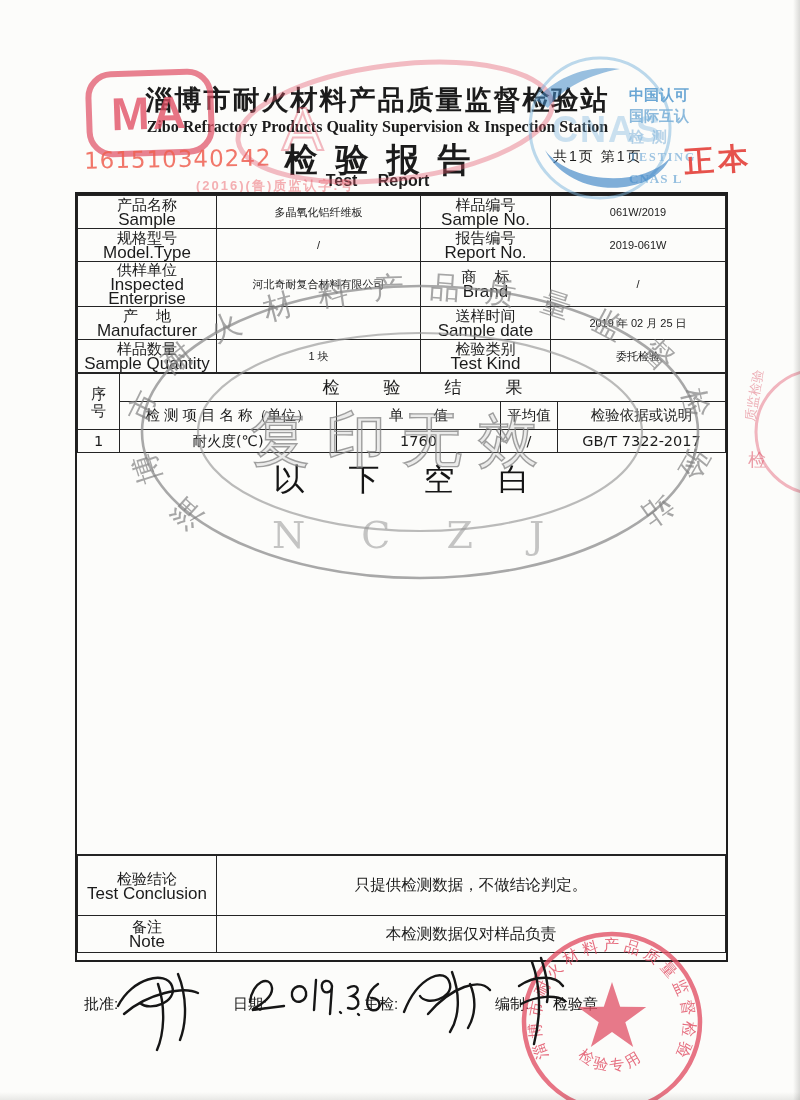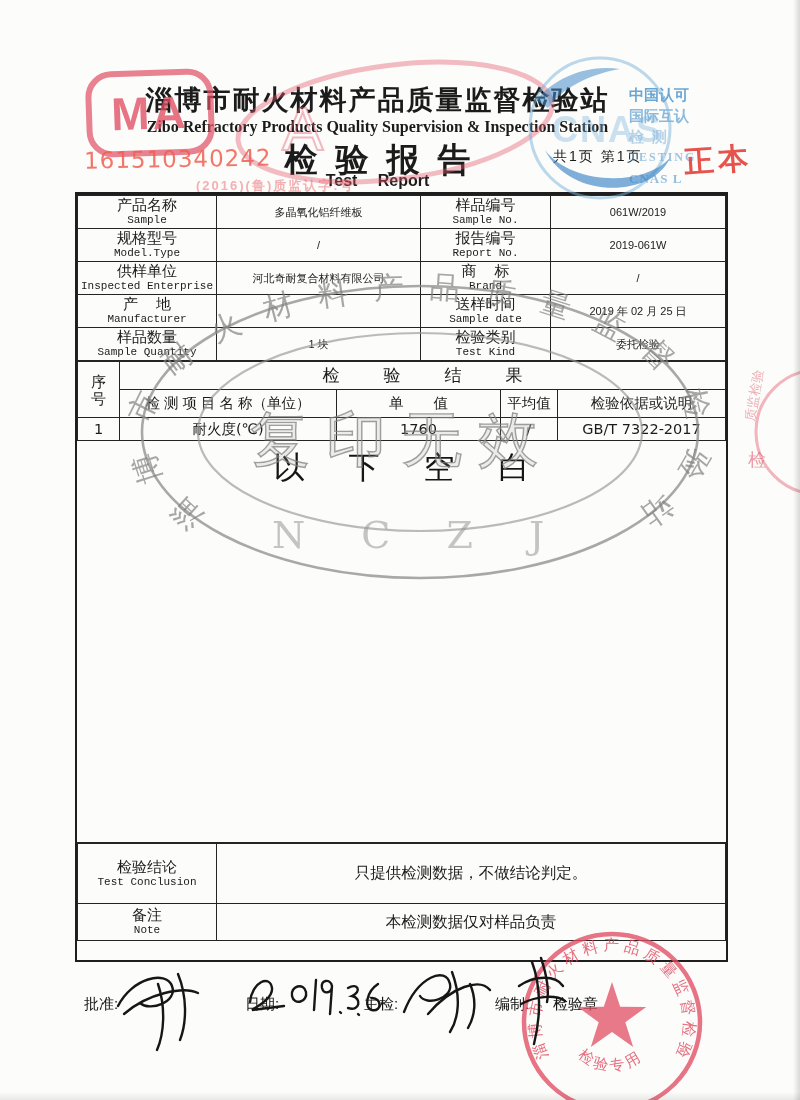--- a/index.html
+++ b/index.html
@@ -38,21 +38,21 @@
   .original{position:absolute;left:684px;top:140px;font-size:30px;font-weight:bold;
             color:rgba(226,58,51,.88);letter-spacing:4px;transform:rotate(-4deg);}
   
   .tbl-wrap{position:absolute;left:75px;top:192px;width:653px;height:770px;
             border:2.2px solid #1e1e1e;border-top-width:3px;box-sizing:border-box;}
   table{border-collapse:collapse;table-layout:fixed;width:100%;}
   td{border:1.5px solid #242424;text-align:center;vertical-align:middle;
      padding:0 2px;overflow:hidden;}
   .info tr{height:33px;}
   .lbl .cn{font-size:15px;line-height:16px;}
-  .lbl .en{font-family:Liberation Mono, monospace;font-size:11px;line-height:14px;}
+  .lbl .en{font-family:Liberation Sans, sans-serif;font-size:17px;line-height:14px;}
   .sp{letter-spacing:18px;text-indent:18px;}
   .val{font-size:11px;}
   .results .r1{height:28px;}
   .results .r2{height:28px;}
   .results .rd{height:23px;}
   .no-cell{font-size:15px;white-space:pre-line;line-height:17px;}
   .sect{font-size:17px;letter-spacing:44px;text-indent:44px;}
   .h{font-size:14.5px;}
   .h.sp2{letter-spacing:30px;text-indent:30px;}
   .rd td{font-size:14.5px;font-family:"DejaVu Sans",sans-serif;}
@@ -217,21 +217,21 @@
           <div class="en">Note</div>
             </td>
         <td class="val">本检测数据仅对样品负责</td>
       </tr>
     </tbody>
       </table>
   </div>
 
   <div class="sig-row">
     <span style="left:84px">批准:</span>
-    <span style="left:245px">日期:</span>
+    <span style="left:233px">日期:</span>
     <span style="left:364px">主检:</span>
     <span style="left:495px">编制:</span>
     <span style="left:553px">检验章</span>
   </div>
 
   <svg class="svg-overlay" width="800" height="1100" viewBox="0 0 800 1100">
 
     <g>
       <ellipse cx="395" cy="122" rx="158" ry="57" fill="none" stroke="rgba(228,90,110,.40)" stroke-width="5" transform="rotate(-7 395 122)"></ellipse>
       <text x="282" y="150" font-size="62" fill="none" stroke="rgba(228,90,110,.42)" stroke-width="2" font-family="Liberation Sans, sans-serif">A</text>

